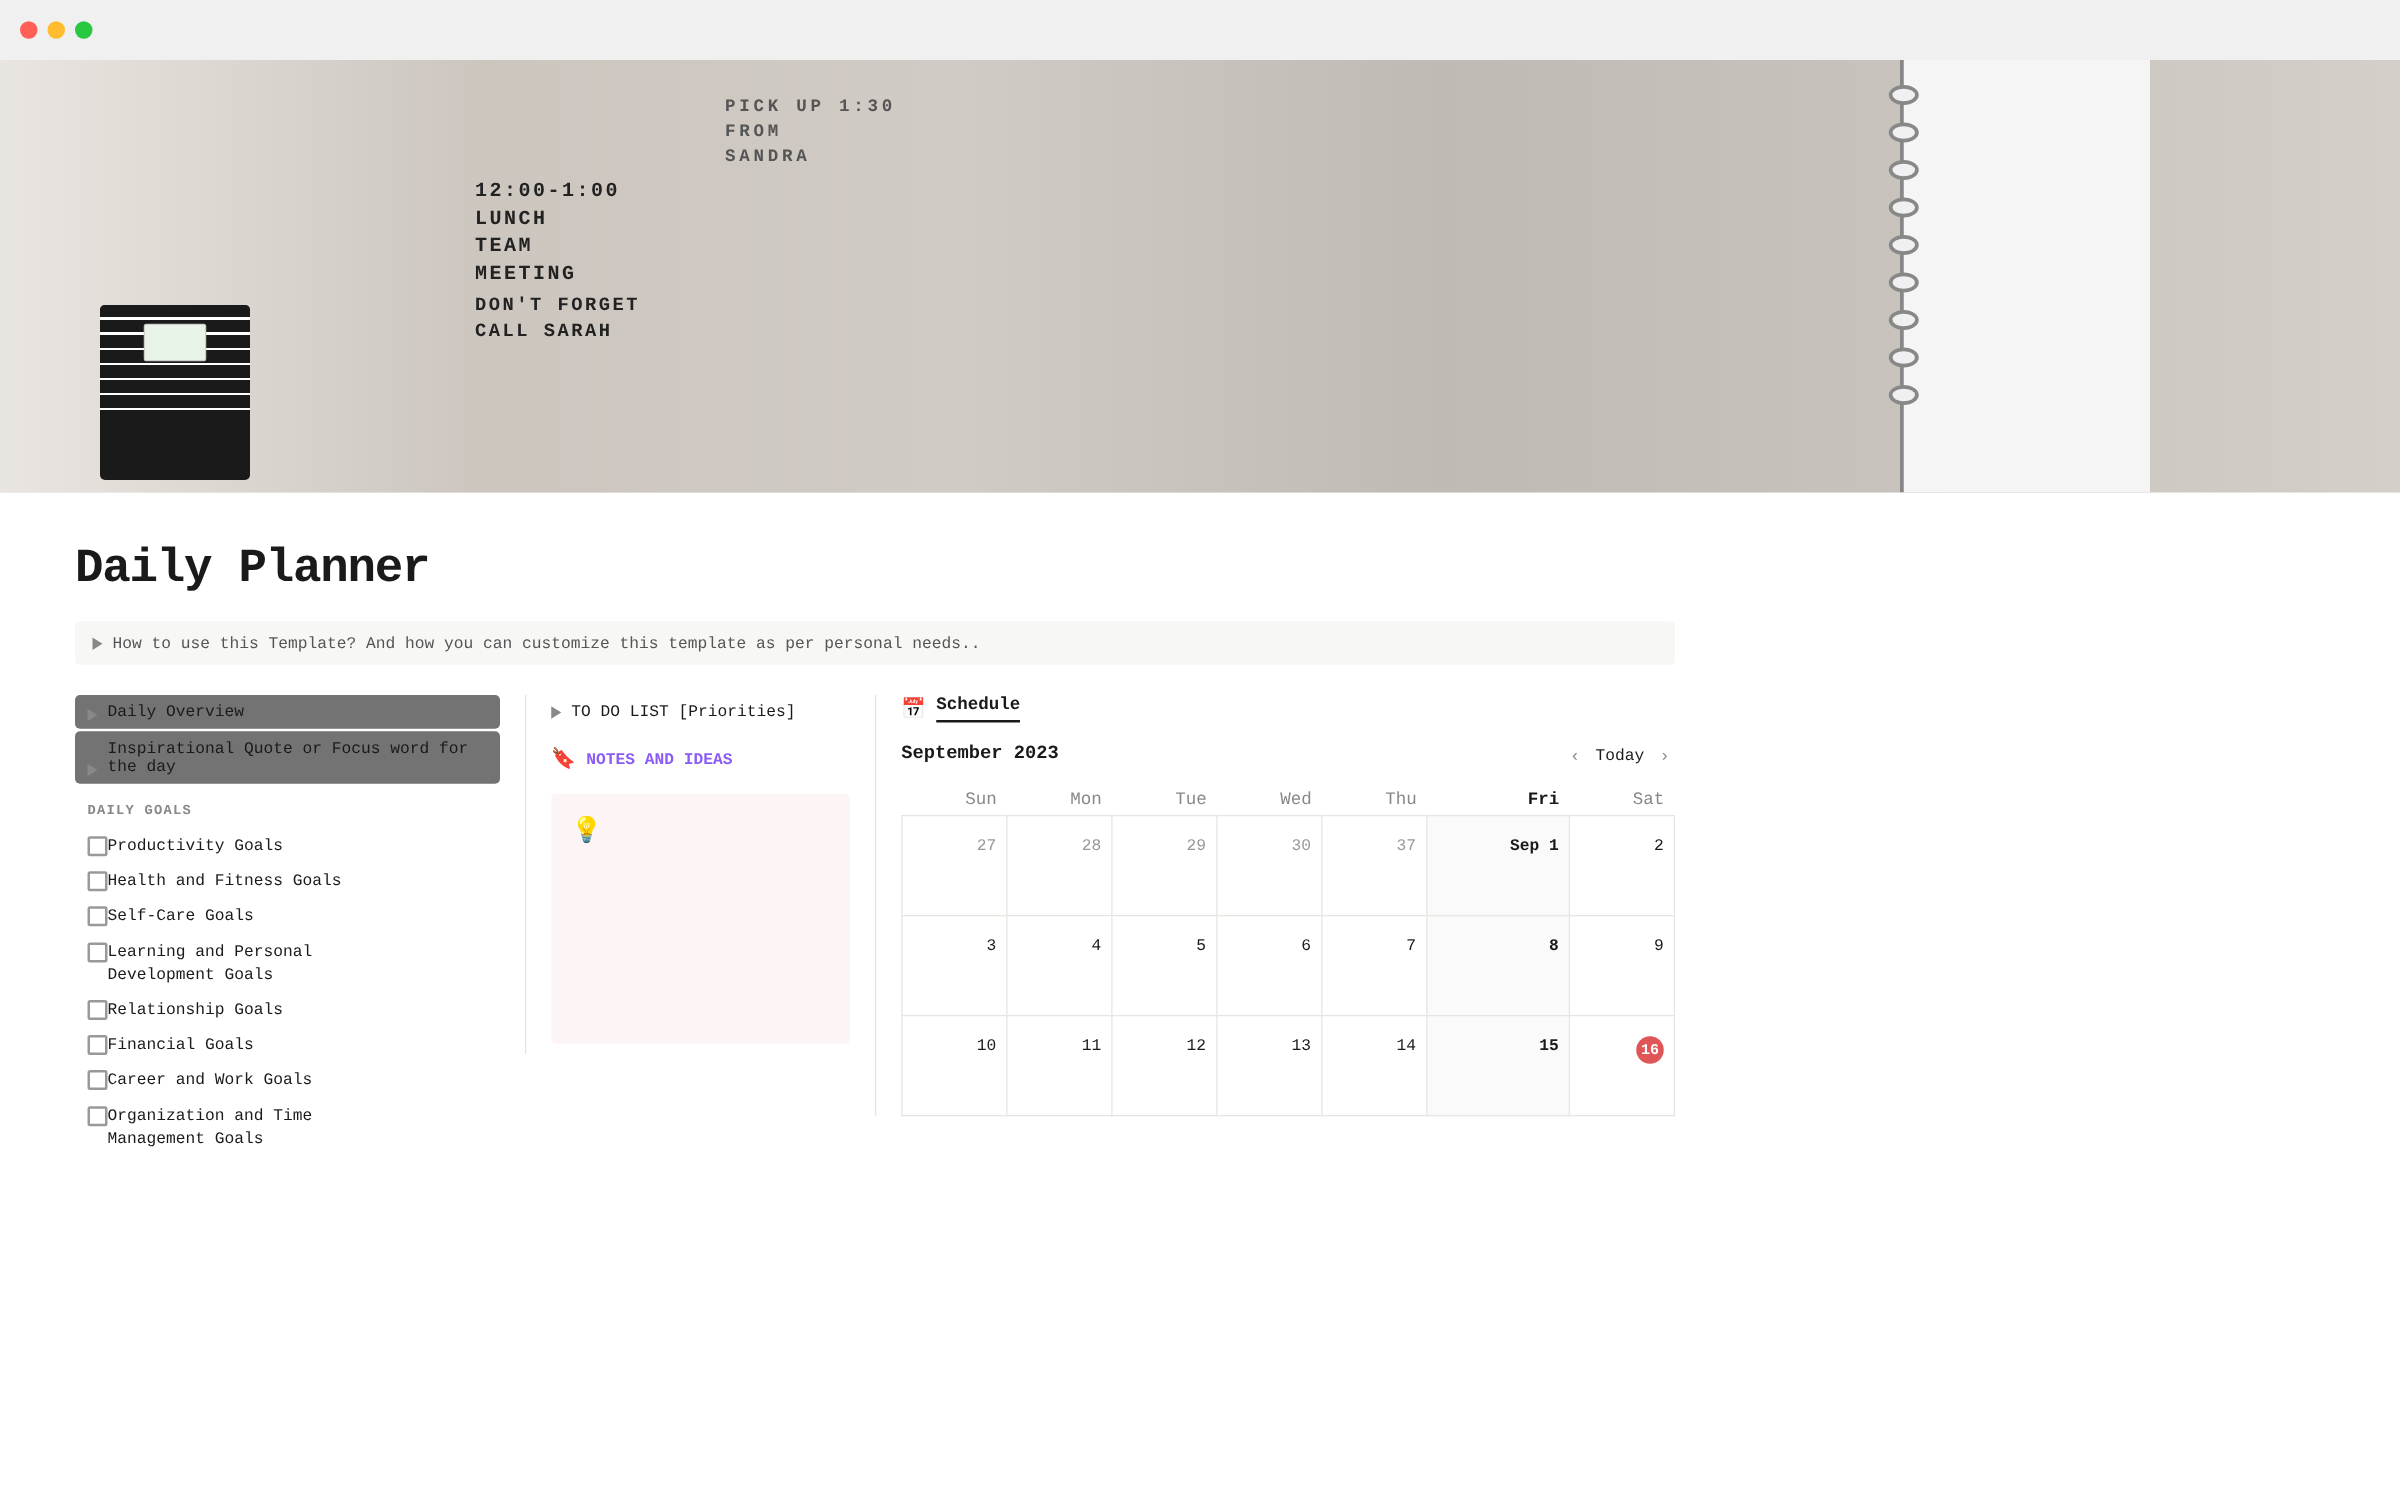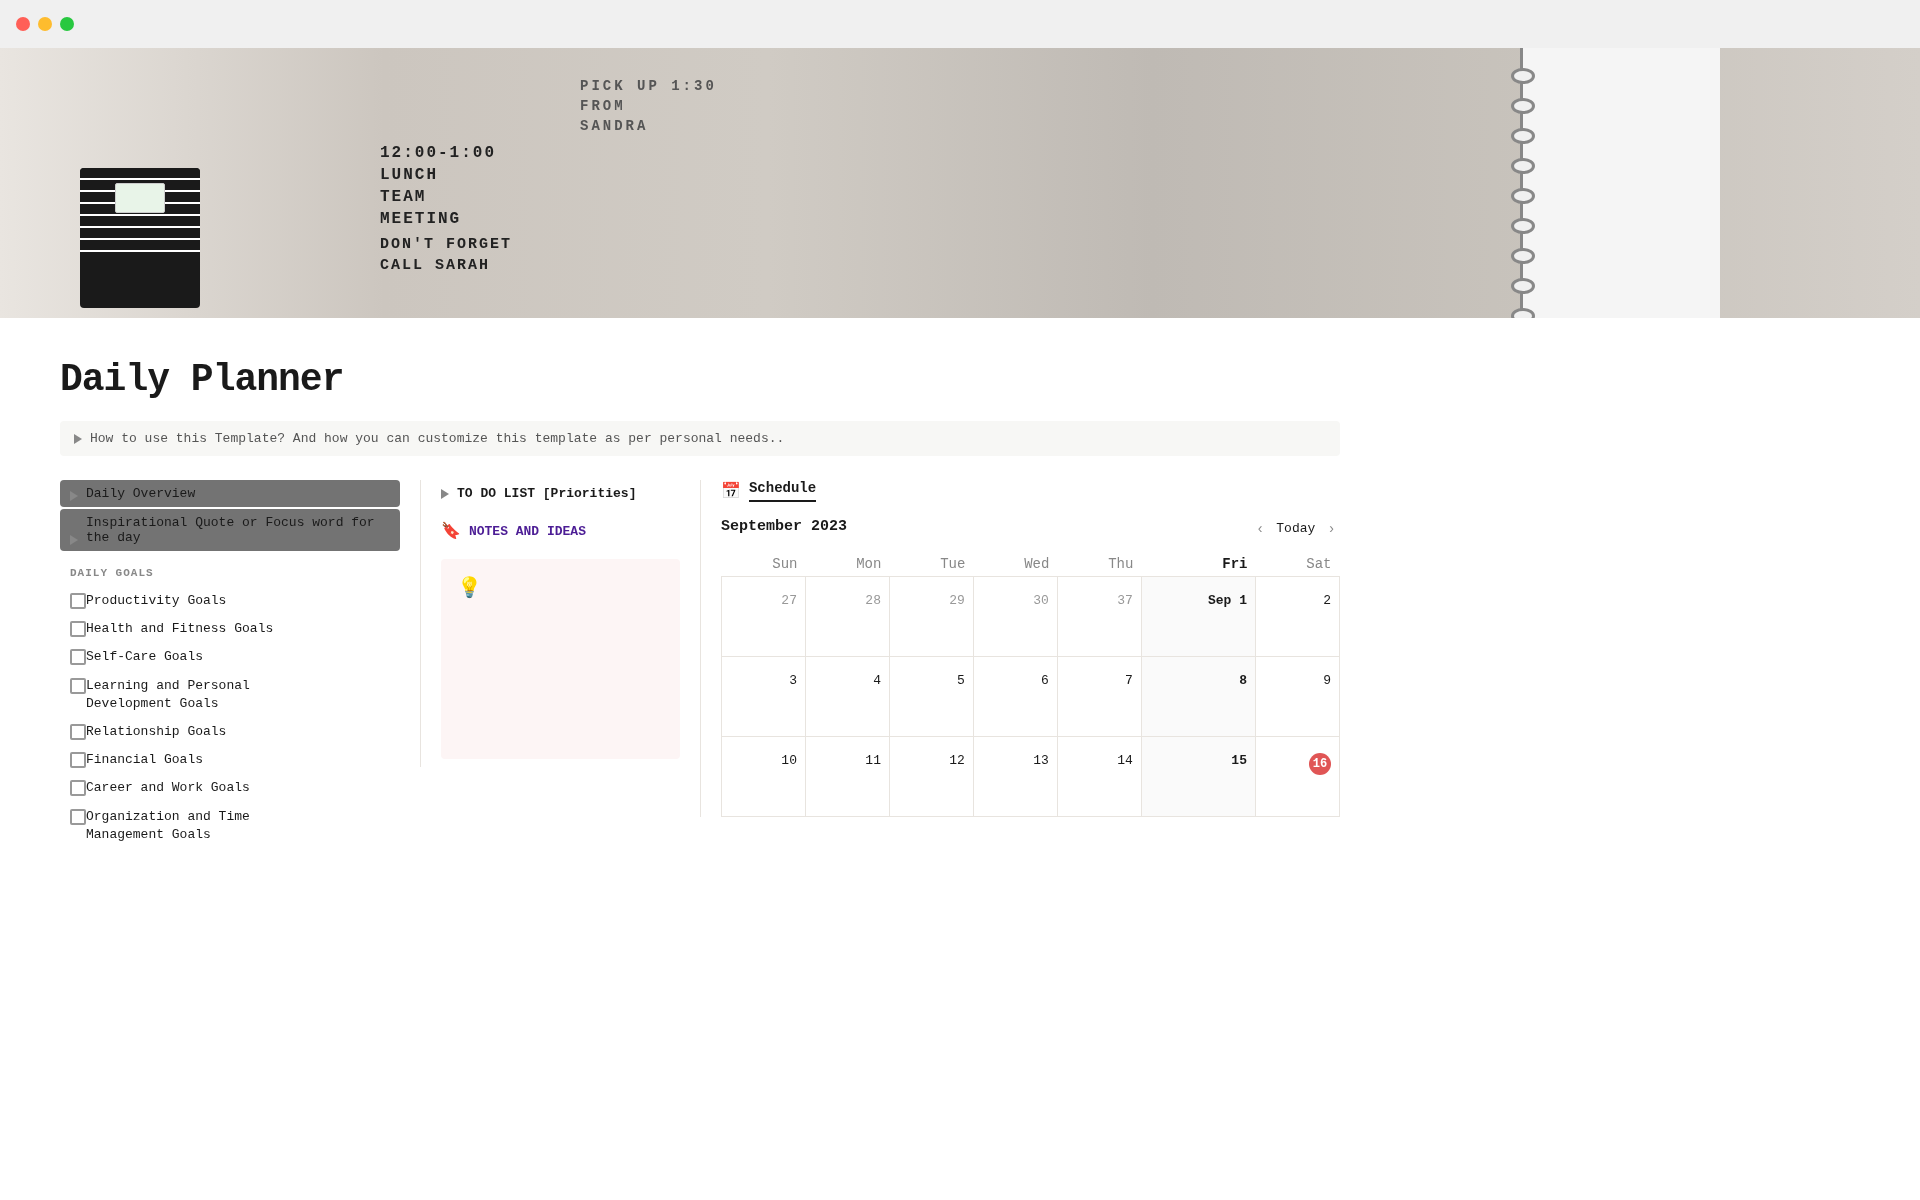--- a/index.html
+++ b/index.html
@@ -27,21 +27,21 @@
       border-radius: 50%;
       display: inline-block;
     }
     .traffic-red { background: #ff5f57; }
     .traffic-yellow { background: #febc2e; }
     .traffic-green { background: #28c840; }
 
     
     .hero {
       margin-top: 48px;
-      height: 270px;
+      height: 346px;
       background: linear-gradient(135deg, #e8e4df 0%, #d4cfc9 30%, #c8c3bc 60%, #ddd9d4 100%);
       overflow: hidden;
       position: relative;
       display: flex;
       align-items: center;
       justify-content: center;
       text-decoration: underline;
     }
     .hero-content {
       width: 100%;
@@ -235,39 +235,39 @@
       align-items: center;
       gap: 8px;
       padding: 6px 10px;
       margin-bottom: 8px;
       cursor: pointer;
     }
     .todo-label {
       font-size: 13px;
       font-family: 'Courier New', monospace;
       color: #1a1a1a;
-      font-weight: 700;
+      font-weight: 400;
       text-align: center;
     }
 
     .notes-item {
       display: flex;
       align-items: center;
       gap: 8px;
       padding: 6px 10px;
       margin-bottom: 12px;
       cursor: pointer;
     }
     .notes-icon {
       font-size: 16px;
     }
     .notes-label {
       font-size: 13px;
       font-family: 'Courier New', monospace;
-      color: #4c1d95;
+      color: #8b5cf6;
       font-weight: 600;
     }
 
     .notes-area {
       margin: 8px 10px;
       background: #fdf5f5;
       border-radius: 4px;
       min-height: 200px;
       padding: 16px;
       position: relative;

